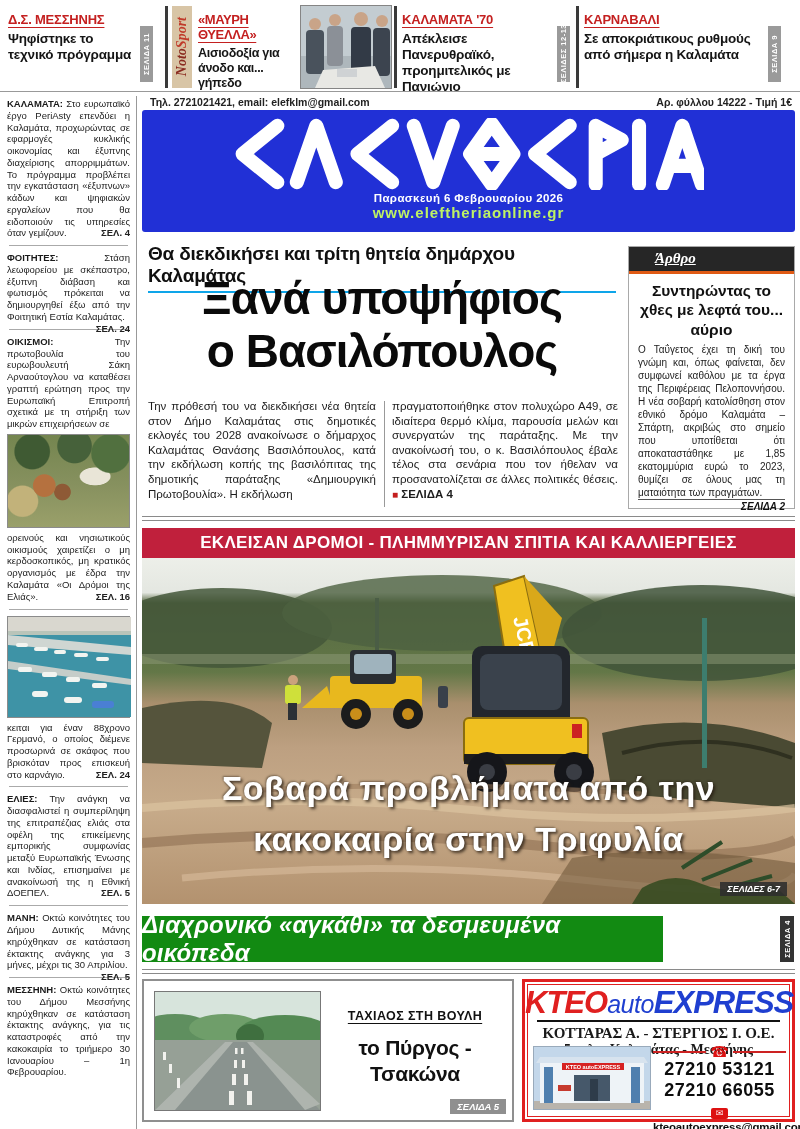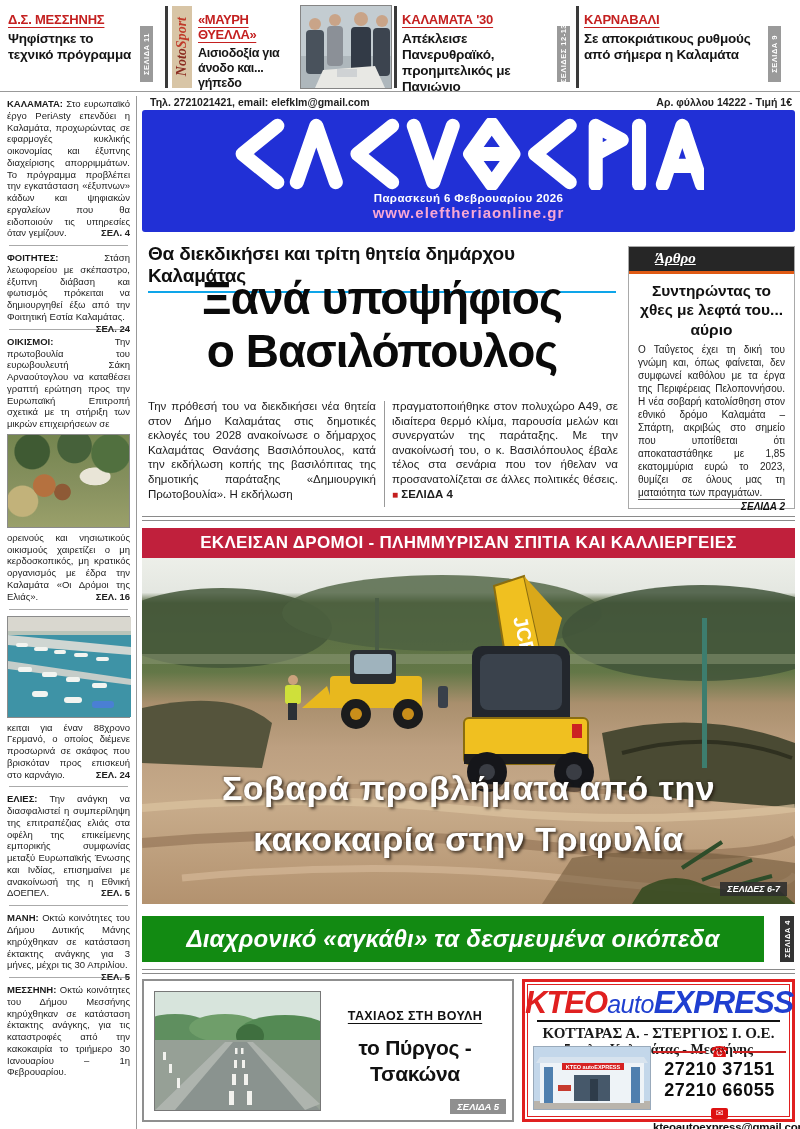--- a/index.html
+++ b/index.html
@@ -29,21 +29,21 @@
   .sb .pg{font-weight:bold;float:right;}
   .sep{border-top:1px solid #aaa;margin:6px 2px;}
   .sb-photo{margin:4px 0;border:1px solid #8b8b8b;}
 
   
   .contact-row{font-size:10.5px;font-weight:bold;color:#222;}
   .blue-box{background:#2130d6;border-radius:3px;text-align:center;}
   .logo-svg{display:block;margin:8px auto 0 auto;}
   .logo-svg path{stroke:#fff;stroke-width:13;fill:none;stroke-linecap:round;stroke-linejoin:round;}
   .mh-date{color:#fff;font-weight:bold;font-size:11.5px;letter-spacing:.4px;margin-top:2px;}
-  .mh-url{color:#f9a8d4;font-weight:bold;font-size:15px;letter-spacing:1px;}
+  .mh-url{color:#bef264;font-weight:bold;font-size:15px;letter-spacing:1px;}
 
   
   .kicker{font-size:19px;font-weight:bold;color:#101010;letter-spacing:-.2px;
           border-bottom:2px solid #0ea5e9;padding-bottom:4px;}
   .headline{font-weight:bold;color:#0a0a0a;font-size:46px;line-height:1.15;text-align:center;
             letter-spacing:-1px;}
   .bodycol{font-size:11.5px;line-height:1.27;text-align:justify;color:#1c1c1c;}
   .colrule{background:#999;}
   .pref{font-weight:bold;white-space:nowrap;} .pref .sq{color:#c41f1f;font-size:10px;}
   .dbl{border-top:1px solid #8a8a8a;border-bottom:1px solid #8a8a8a;height:3px;}
@@ -138,21 +138,21 @@
       <circle cx="60" cy="13" r="7" fill="#c9a488"></circle>
         <rect x="50" y="21" width="20" height="48" rx="4" fill="#323a46"></rect>
       <circle cx="81" cy="15" r="6" fill="#c9a488"></circle>
         <rect x="72" y="22" width="17" height="48" rx="4" fill="#3c444f"></rect>
       <polygon points="22,64 74,60 84,82 14,82" fill="#e8e8e4"></polygon>
       <rect x="36" y="63" width="20" height="8" fill="#cfd2d4"></rect>
     </svg>
   </div>
   <div class="abs vrule" style="left:394px;top:6px;width:3px;height:82px;"></div>
   <div class="abs teaser" style="left:402px;top:12px;width:152px;">
-    <div class="kick">ΚΑΛΑΜΑΤΑ '30</div>
+    <div class="kick">ΚΑΛΑΜΑΤΑ '70</div>
     <div class="ttl">Απέκλεισε Πανερυθραϊκό, προημιτελικός με Πανιώνιο</div>
   </div>
   <div class="abs ptab" style="left:557px;top:26px;width:13px;height:56px;">
     <span>ΣΕΛΙΔΕΣ 12-13</span>
   </div>
   <div class="abs vrule" style="left:576px;top:6px;width:3px;height:82px;"></div>
   <div class="abs teaser" style="left:584px;top:12px;width:180px;">
     <div class="kick">ΚΑΡΝΑΒΑΛΙ</div>
     <div class="ttl">Σε αποκριάτικους ρυθμούς από σήμερα η Καλαμάτα</div>
   </div>
@@ -323,21 +323,21 @@
       <path d="M500,330 q30,-18 60,-4 q30,12 70,0 L653,346 L490,346 Z" fill="#31491f" opacity=".85"></path>
       <path d="M540,310 l40,-26 M560,322 l50,-20 M585,330 l45,-12" stroke="#2e4d2a" stroke-width="4" fill="none"></path>
     </svg>
     <div class="flood-head" style="top:205px;">
       <div>Σοβαρά προβλήματα από την</div>
       <div>κακοκαιρία στην Τριφυλία</div>
     </div>
     <div class="photo-tag">ΣΕΛΙΔΕΣ 6-7</div>
   </div>
 
-  <div class="abs green-banner" style="left:142px;top:916px;width:622px;height:46px;">
+  <div class="abs green-banner" style="left:142px;top:916px;width:521px;height:46px;">
     <span>Διαχρονικό «αγκάθι» τα δεσμευμένα οικόπεδα</span>
   </div>
   <div class="abs ptab green-tab" style="left:780px;top:916px;width:14px;height:46px;">
     <span>ΣΕΛΙΔΑ 4</span>
   </div>
 
   <div class="abs dbl" style="left:142px;top:969px;width:653px;"></div>
 
   <div class="abs road-box" style="left:142px;top:979px;width:372px;height:143px;">
     <div class="abs road-photo" style="left:10px;top:10px;width:165px;height:118px;">
@@ -396,20 +396,20 @@
         <rect x="56" y="32" width="8" height="22" fill="#2e3c4a"></rect>
         <rect x="24" y="38" width="13" height="6" fill="#c63a2e"></rect>
       </svg>
     </div>
     <div class="ad-right">
       <div class="ad-phone-row">
         <span class="ad-dash"></span>
         <span class="ad-phone-ic">☎</span>
         <span class="ad-dash"></span>
       </div>
-      <div class="ad-num">27210 37151</div>
+      <div class="ad-num">27210 53121</div>
       <div class="ad-num">27210 66055</div>
       <div style="margin:2px 0 1px 0;"><span class="ad-mail-ic">✉</span></div>
       <div class="ad-email">kteoautoexpress@gmail.com</div>
     </div>
   </div>
 
 </div>
 
 </body></html>

